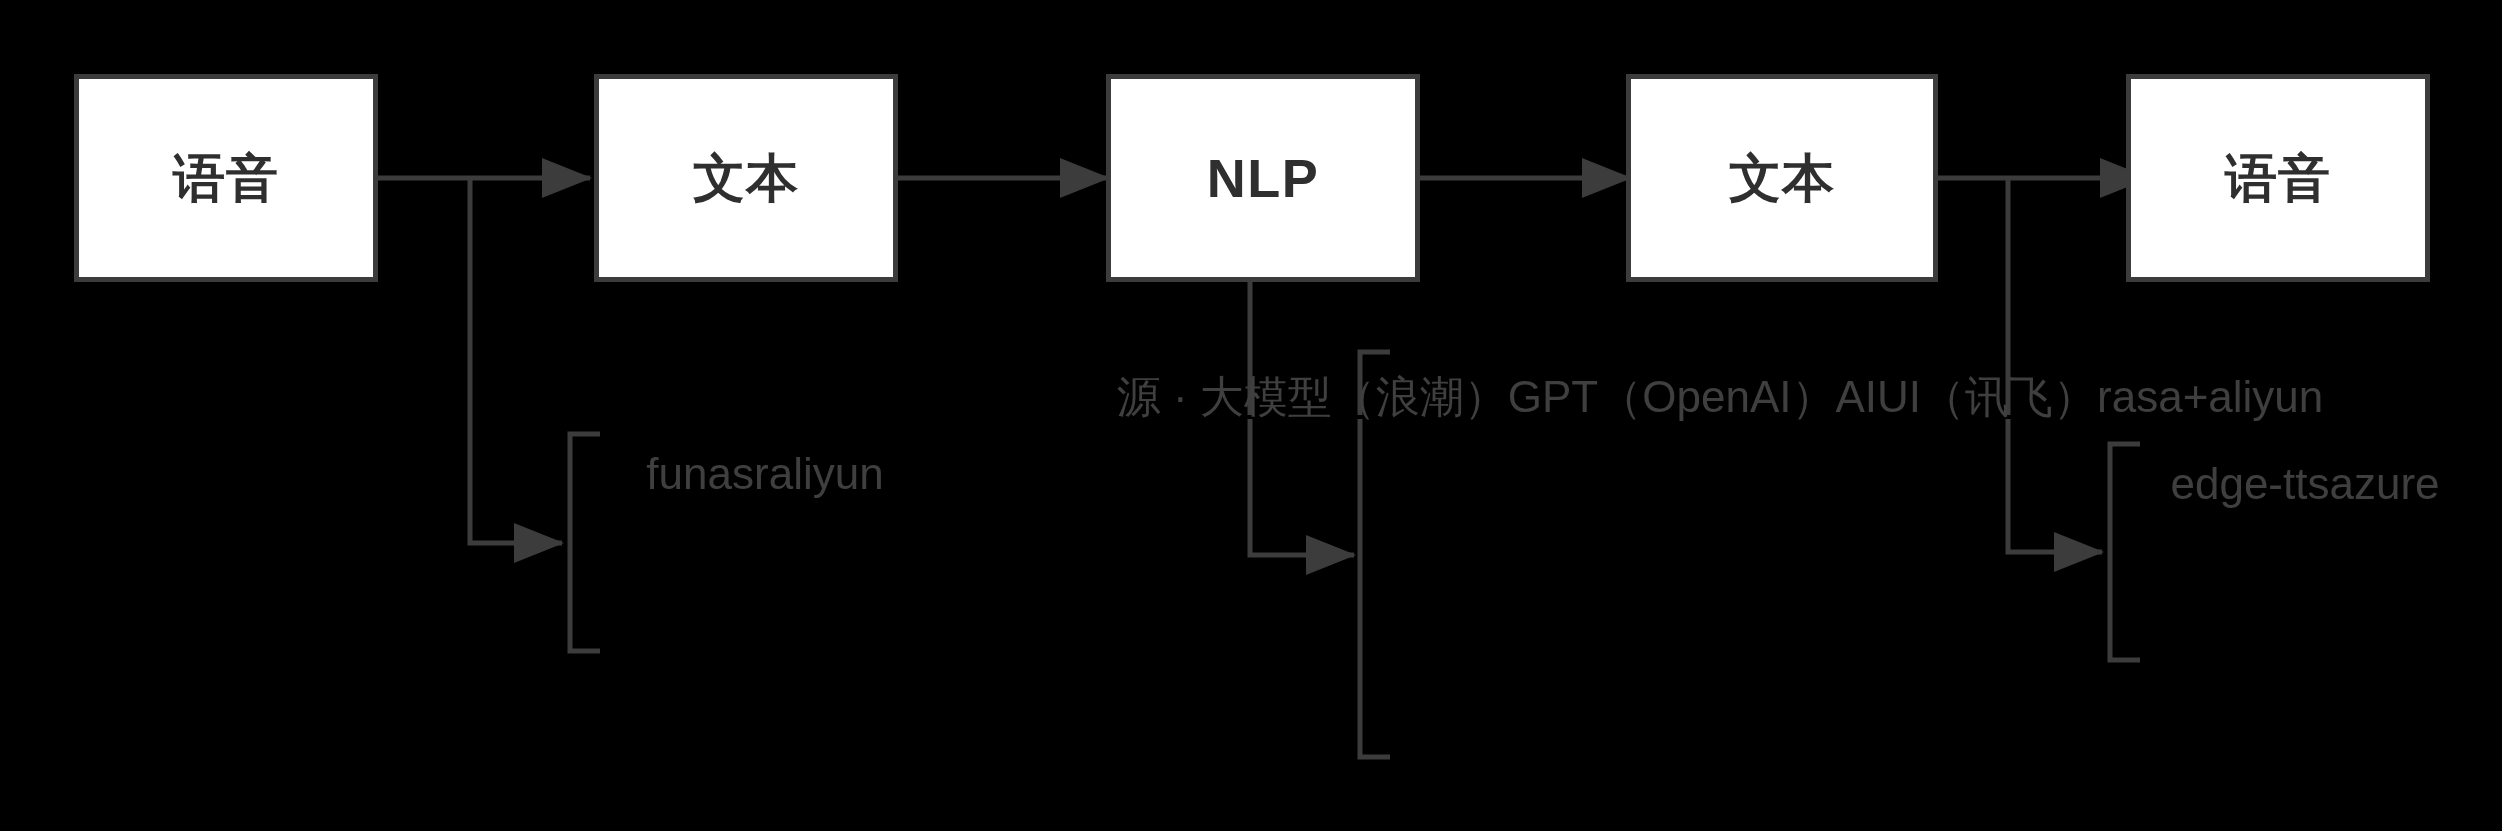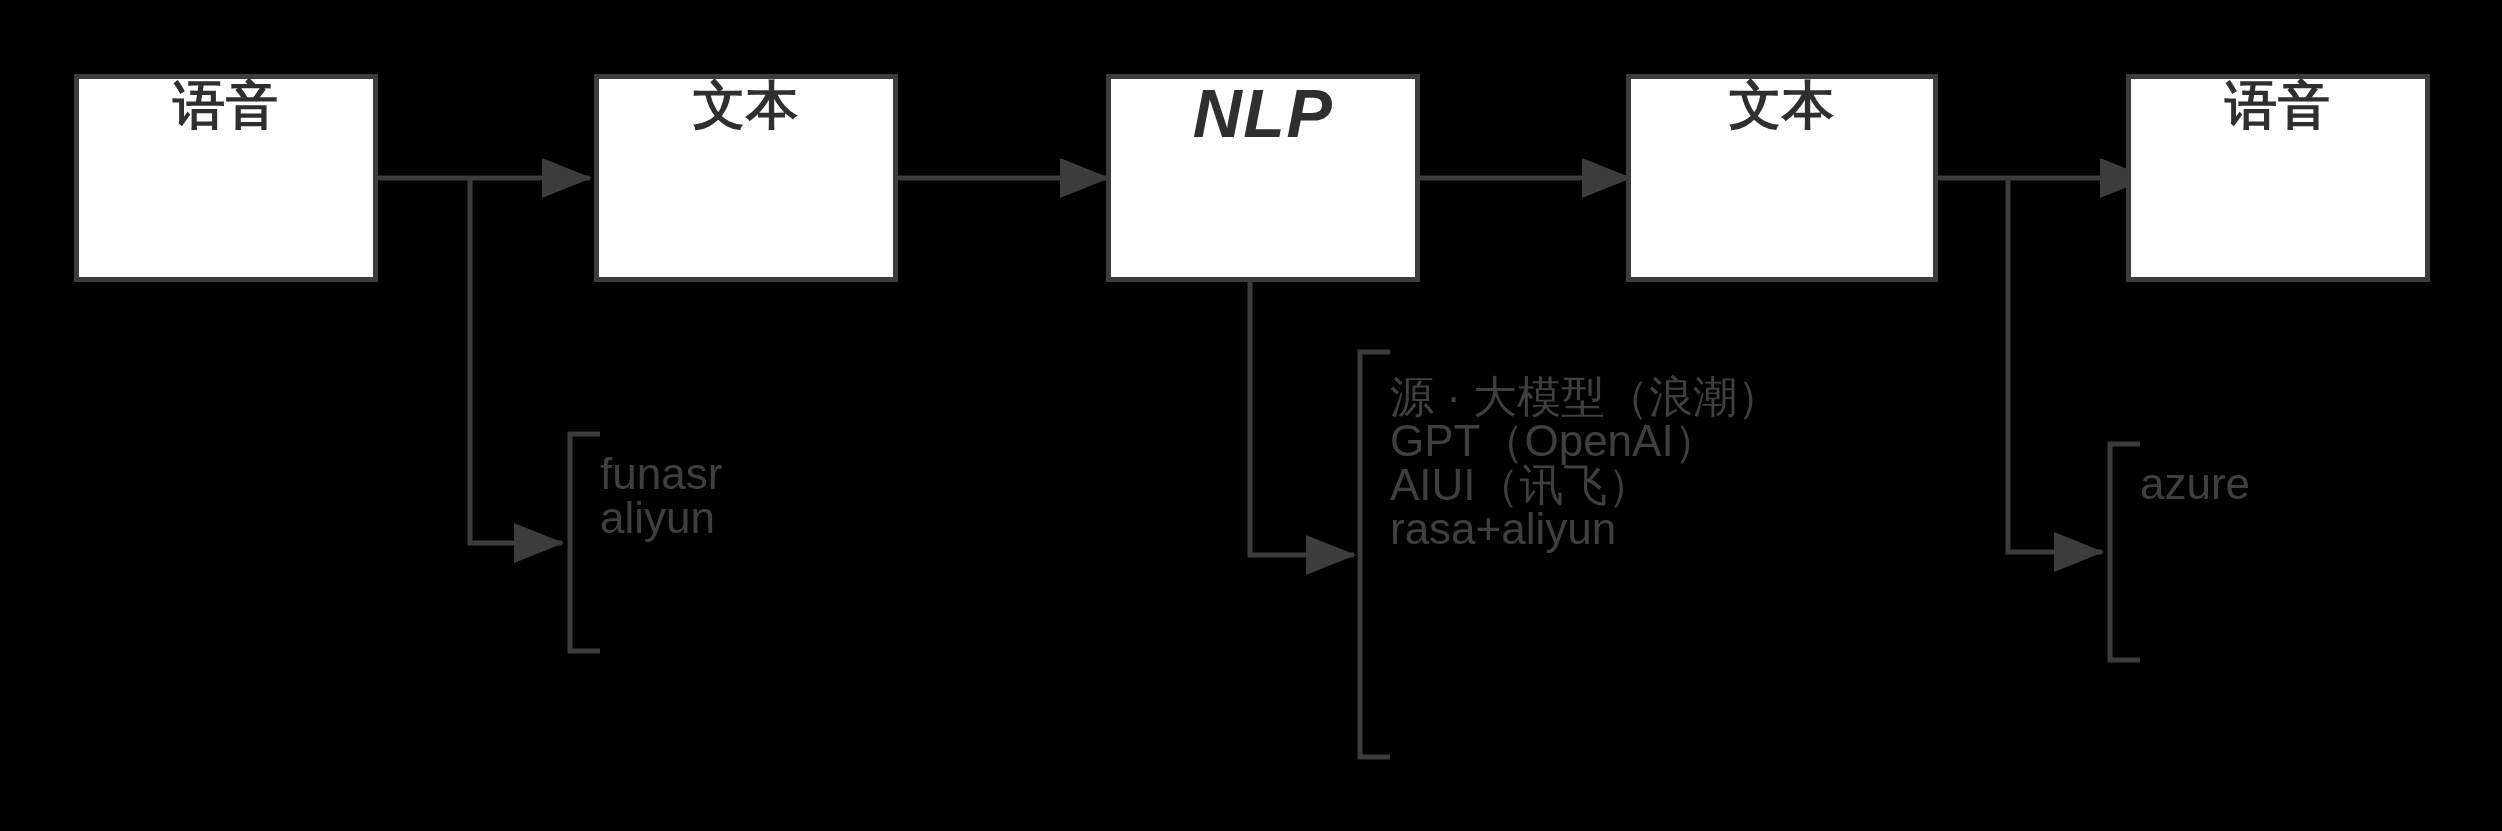--- a/index.html
+++ b/index.html
@@ -29,41 +29,40 @@
     width: 2502px;
     height: 831px;
     pointer-events: none;
   }
   .node {
     position: absolute;
     background: #ffffff;
     border: 5px solid #3c3c3c;
     box-sizing: border-box;
     display: flex;
-    align-items: flex-start;
+    align-items: center;
     justify-content: center;
   }
   .node-label {
     color: #2f2f2f;
     font-weight: bold;
     font-size: 52px;
     line-height: 1;
     letter-spacing: 1px;
     white-space: nowrap;
   }
   .node-label.latin {
-    font-size: 68px;
+    font-size: 54px;
     letter-spacing: 1.5px;
-    font-style: italic;
   }
   .opt-group {
     position: absolute;
     display: flex;
-    flex-direction: column;
-    justify-content: flex-start;
+    flex-direction: row;
+    justify-content: center;
     box-sizing: border-box;
     text-decoration: underline;
   }
   .opt-item {
     color: #3f3f3f;
     font-size: 44px;
     line-height: 1;
     white-space: nowrap;
     font-weight: normal;
   }
@@ -127,16 +126,17 @@
   </div>
 
   <div class="opt-group" style="left:1390px; top:375px; width:660px; height:355px;">
     <div class="opt-item">源 · 大模型（浪潮）</div>
     <div class="opt-item">GPT（OpenAI）</div>
     <div class="opt-item">AIUI（讯飞）</div>
     <div class="opt-item">rasa+aliyun</div>
   </div>
 
   <div class="opt-group" style="left:2140px; top:462px; width:330px; height:180px;">
+    <div class="opt-item">edge-tts</div>
     <div class="opt-item">azure</div>
   </div>
 
 </div>
 
 </body></html>

